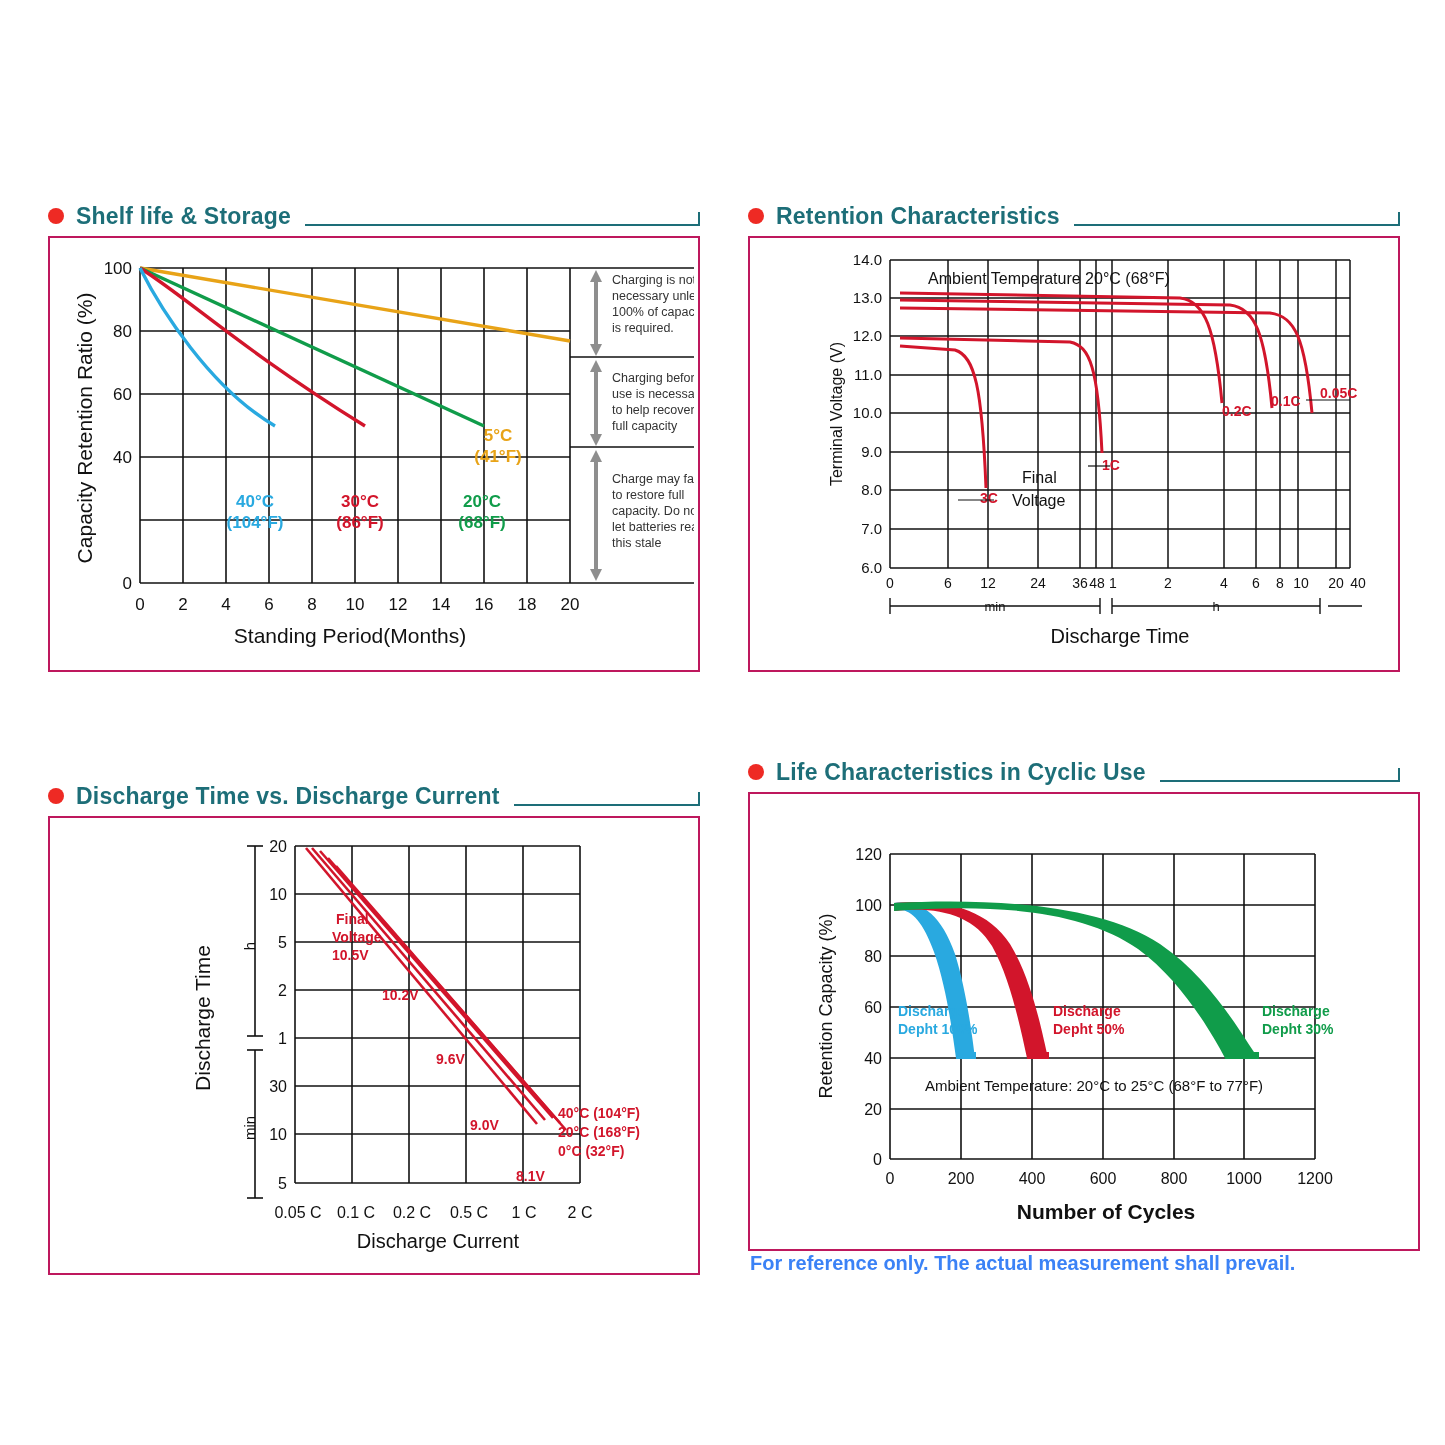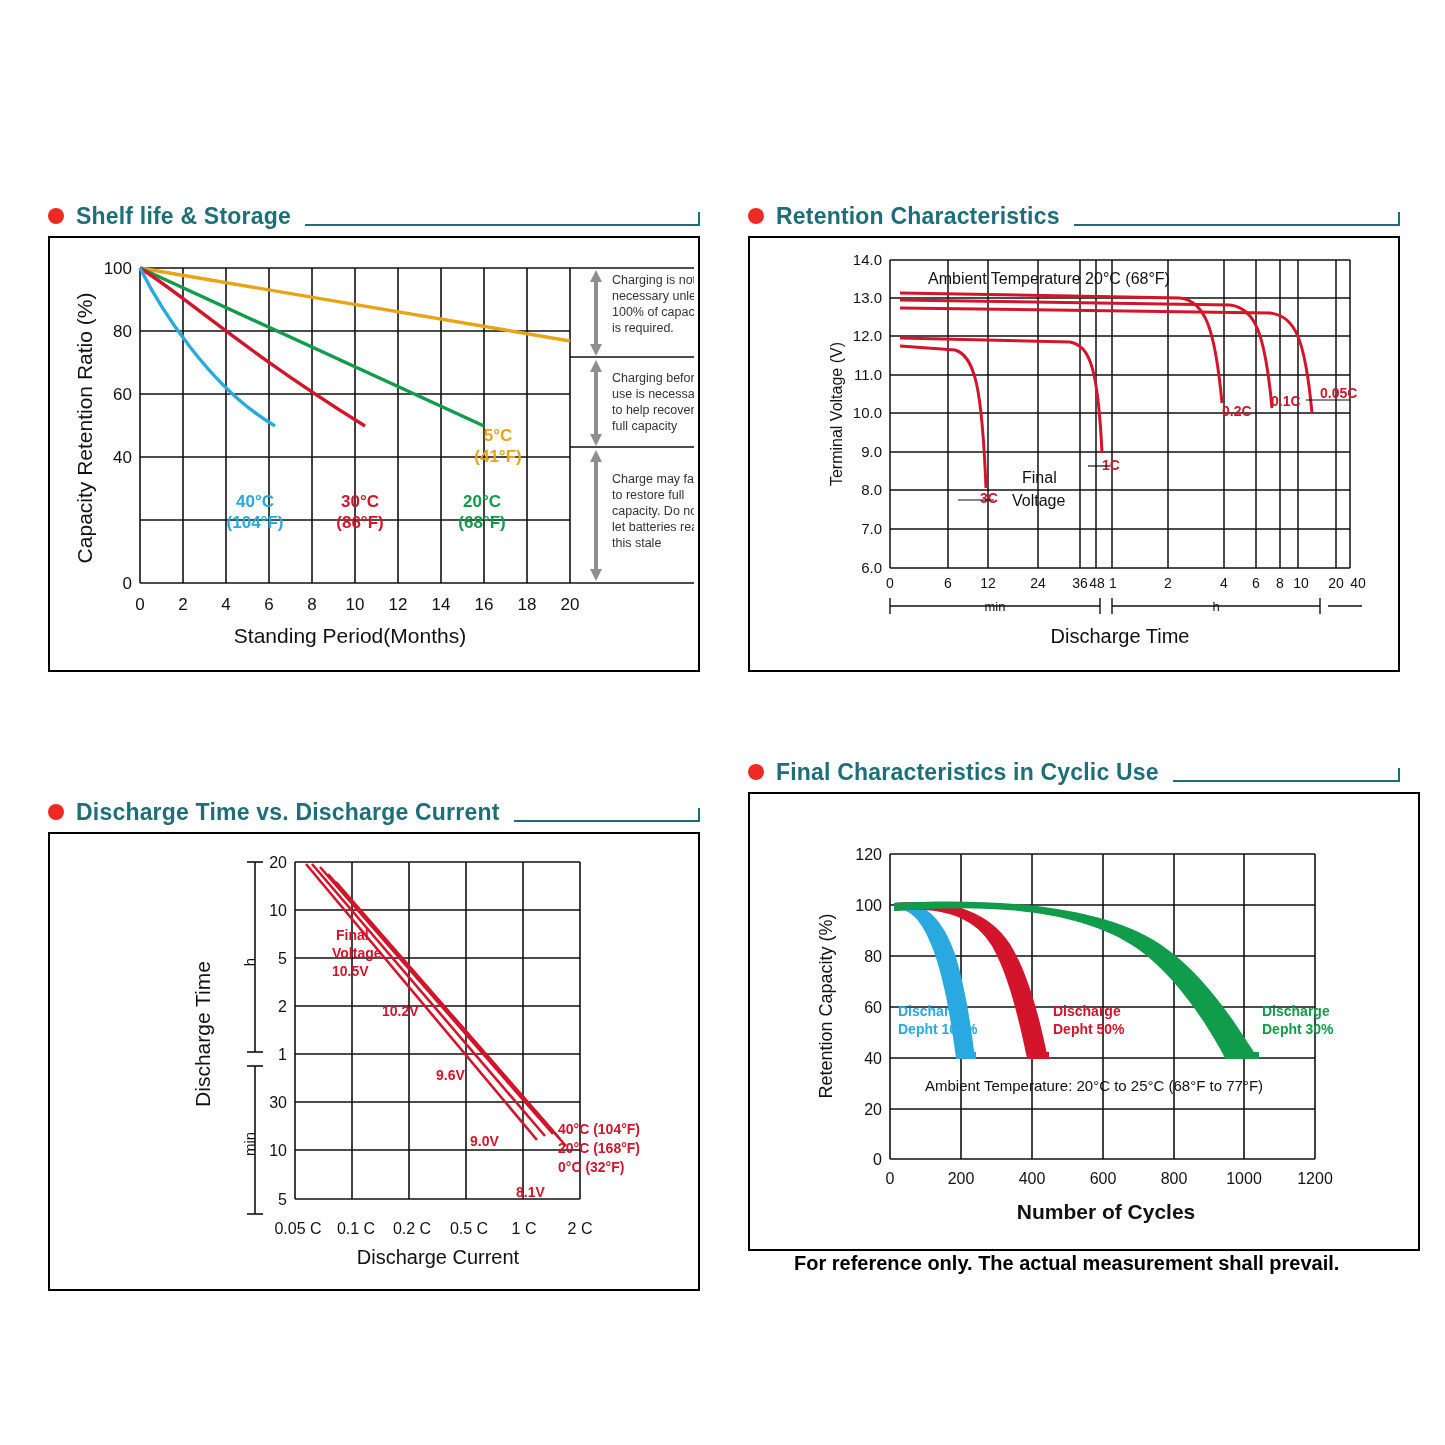--- a/index.html
+++ b/index.html
@@ -7,23 +7,23 @@
     width:1445px;height:1445px;background:#ffffff;
     font-family:"Liberation Sans", sans-serif;
     position:relative;overflow:hidden;
   }
   .panel{position:absolute;}
   .panel-head{display:flex;align-items:center;height:40px;}
   .bullet{width:16px;height:16px;border-radius:50%;background:#ee2a24;margin-right:12px;flex:0 0 auto;}
   .panel-title{font-size:23px;font-weight:bold;color:#1d6e78;white-space:nowrap;letter-spacing:.2px;}
   .title-rule{flex:1 1 auto;height:2px;background:#1d6e78;margin-left:14px;position:relative;top:9px;}
   .title-rule:after{content:"";position:absolute;right:0;top:-12px;width:2px;height:12px;background:#1d6e78;}
-  .chart-box{border:2px solid #000000;background:#fff;position:relative;}
+  .chart-box{border:2px solid #be185d;background:#fff;position:relative;}
   svg{display:block;}
-  .footnote{position:absolute;font-size:20px;font-weight:bold;color:#000000;margin-left:44px;}
+  .footnote{position:absolute;font-size:20px;font-weight:bold;color:#3b82f6;}
 </style>
 </head>
 <body>
 
 <div class="panel" style="left:48px;top:196px;width:652px;height:480px;">
   <div class="panel-head">
     <div class="bullet"></div>
     <div class="panel-title">Shelf life &amp; Storage</div>
     <div class="title-rule"></div>
   </div>
@@ -240,21 +240,21 @@
         <text x="272" y="245">Final</text>
         <text x="262" y="268">Voltage</text>
       </g>
 
       <text x="-176" y="92" transform="rotate(-90)" font-size="16" fill="#111" text-anchor="middle" font-family="Liberation Sans, sans-serif">Terminal Voltage (V)</text>
       <text x="370" y="405" font-size="20" fill="#111" text-anchor="middle" font-family="Liberation Sans, sans-serif">Discharge Time</text>
     </svg>
   </div>
 </div>
 
-<div class="panel" style="left:48px;top:792px;width:652px;height:500px;">
+<div class="panel" style="left:48px;top:776px;width:652px;height:500px;">
   <div class="panel-head">
     <div class="bullet"></div>
     <div class="panel-title">Discharge Time vs. Discharge Current</div>
     <div class="title-rule"></div>
   </div>
   <div class="chart-box" style="width:648px;height:455px;">
     <svg width="644" height="451" viewBox="0 0 644 451">
 
       <g stroke="#111" stroke-width="1.6" fill="none">
         <line x1="245" y1="28" x2="530" y2="28"></line>
@@ -333,21 +333,21 @@
 
       <text x="-200" y="160" transform="rotate(-90)" font-size="21" fill="#111" text-anchor="middle" font-family="Liberation Sans, sans-serif">Discharge  Time</text>
       <text x="388" y="430" font-size="20" fill="#111" text-anchor="middle" font-family="Liberation Sans, sans-serif">Discharge Current</text>
     </svg>
   </div>
 </div>
 
 <div class="panel" style="left:748px;top:752px;width:652px;height:500px;">
   <div class="panel-head">
     <div class="bullet"></div>
-    <div class="panel-title">Final Characteristics in Cyclic Use</div>
+    <div class="panel-title">Life Characteristics in Cyclic Use</div>
     <div class="title-rule"></div>
   </div>
   <div class="chart-box" style="width:648px;height:455px;padding-left:20px;">
     <svg width="644" height="451" viewBox="0 0 644 451">
 
       <g stroke="#111" stroke-width="1.6" fill="none">
         <line x1="120" y1="60" x2="545" y2="60"></line>
         <line x1="120" y1="111" x2="545" y2="111"></line>
         <line x1="120" y1="162" x2="545" y2="162"></line>
         <line x1="120" y1="213" x2="545" y2="213"></line>

